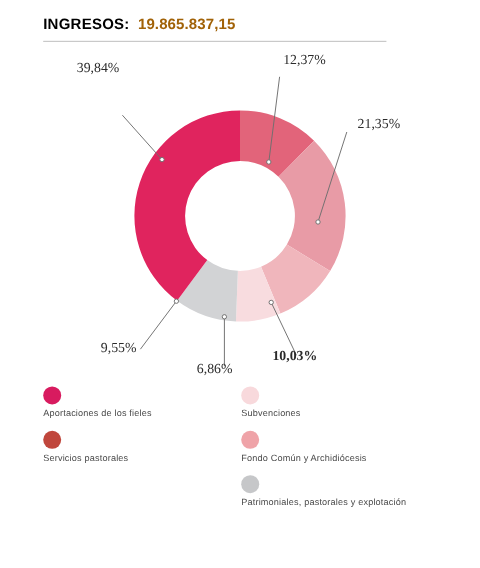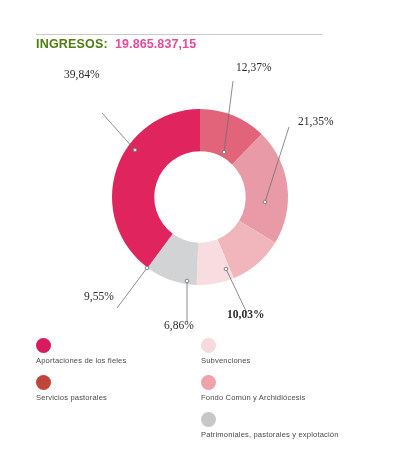--- a/index.html
+++ b/index.html
@@ -22,48 +22,46 @@
     top: 13px;
     width: 288px;
     display: flex;
     align-items: baseline;
     gap: 7px;
   }
   .header-label {
     font-size: 12.5px;
     font-weight: bold;
     letter-spacing: 0.2px;
-    color: #4d7c0f;
+    color: #000000;
     white-space: nowrap;
-    margin-top: 24px;
   }
   .header-amount {
     font-size: 12.5px;
     font-weight: bold;
     letter-spacing: 0.1px;
-    color: #ec4899;
+    color: #a16207;
     white-space: nowrap;
   }
   .header-rule {
     position: absolute;
     left: 36px;
     top: 34px;
     width: 286px;
     height: 1px;
     background: #c9c9c9;
   }
 
   
   .chart-area {
     position: absolute;
     left: 0;
     top: 38px;
     width: 400px;
     height: 278px;
-    margin-top: 17px;
   }
   .donut-svg {
     position: absolute;
     left: 0;
     top: 0;
   }
   .pct-label {
     position: absolute;
     font-family: "Liberation Serif", serif;
     font-size: 11.5px;
@@ -74,21 +72,21 @@
   
   .legend {
     position: absolute;
     left: 0;
     top: 322px;
     width: 400px;
     height: 120px;
   }
   .legend-col {
     position: absolute;
-    top: 16px;
+    top: 0;
   }
   .legend-col.left  { left: 36px;  width: 160px; }
   .legend-col.right { left: 201px; width: 195px; }
   .legend-item {
     height: 37px;
     position: relative;
   }
   .legend-dot {
     width: 15px;
     height: 15px;
@@ -144,21 +142,21 @@
       <path d="M 117,253 L 147,213"></path>
       <circle cx="147" cy="213" r="1.8" fill="#ffffff" stroke="#6f6f6f" stroke-width="0.8"></circle>
     </g>
   </svg>
 
   <span class="pct-label" style="left:64px; top:13px;">39,84%</span>
   <span class="pct-label" style="left:236px; top:6px;">12,37%</span>
   <span class="pct-label" style="left:298px; top:60px;">21,35%</span>
   <span class="pct-label" style="left:227px; top:253px;font-weight:bold;">10,03%</span>
   <span class="pct-label" style="left:164px; top:264px;">6,86%</span>
-  <span class="pct-label" style="left:84px; top:235px;">9,55%</span>
+  <span class="pct-label" style="left:84px; top:246px;">9,55%</span>
 </div>
 
 <div class="legend">
   <div class="legend-col left">
     <div class="legend-item">
       <span class="legend-dot" style="background: rgb(216, 27, 95);"></span>
       <span class="legend-text">Aportaciones de los fieles</span>
     </div>
     <div class="legend-item">
       <span class="legend-dot" style="background: rgb(192, 70, 60);"></span>

